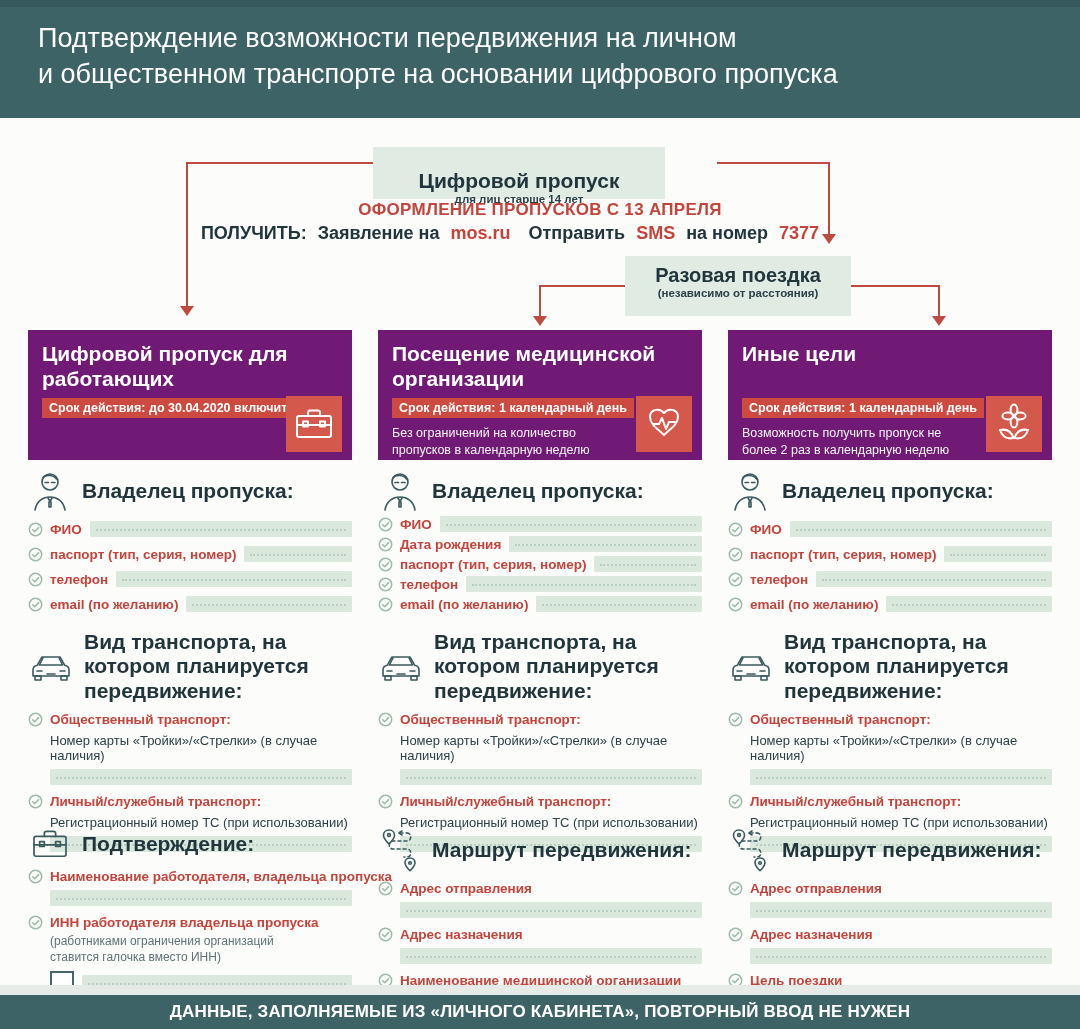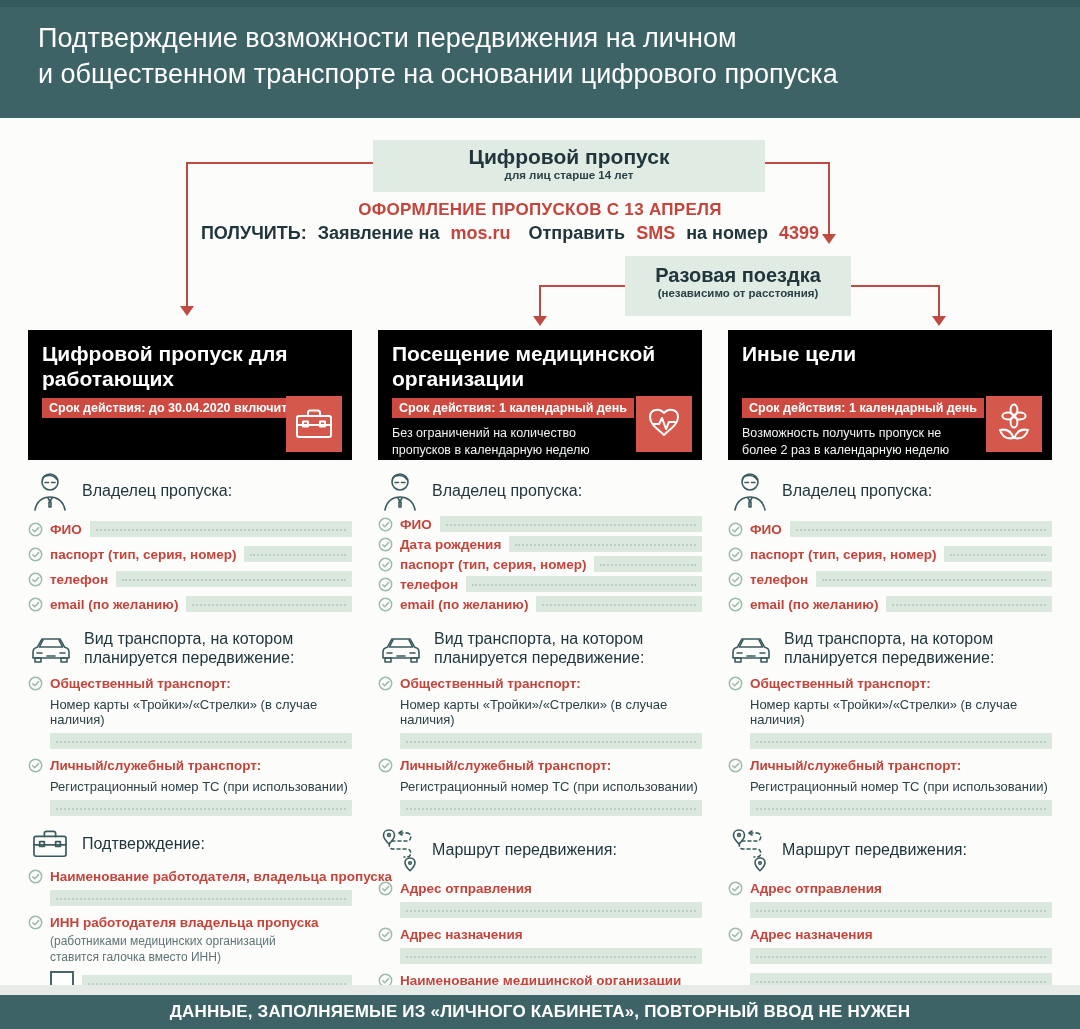--- a/index.html
+++ b/index.html
@@ -10,21 +10,21 @@
   .top-header { position:absolute; left:0; top:0; width:100%; height:118px;
     background:#3e6366; border-top:7px solid #35595c; }
   .top-header .t1, .top-header .t2 { color:#fff; font-weight:400; font-size:27px;
     line-height:1.32; padding-left:38px; }
   .top-header .t1 { padding-top:14px; }
 
   
   .flow-box { position:absolute; background:#e0ebe3; text-align:center; }
   .flow-box .bt { font-weight:700; color:#20363c; }
   .flow-box .bs { font-weight:700; color:#2a4147; }
-  .digital-pass { left:373px; top:140px; width:392px; height:52px; padding-top:5px; }
+  .digital-pass { left:373px; top:147px; width:292px; height:52px; padding-top:22px; }
   .digital-pass .bt { font-size:21px; }
   .digital-pass .bs { font-size:11.5px; }
   .single-trip { left:625px; top:256px; width:226px; height:60px; padding-top:8px; }
   .single-trip .bt { font-size:20px; }
   .single-trip .bs { font-size:11.5px; }
 
   .note-line { position:absolute; top:200px; left:40px; width:1000px; text-align:center;
     color:#c4443c; font-weight:700; font-size:17px; letter-spacing:.3px; }
   .howto-line { position:absolute; top:223px; left:0; width:1020px; text-align:center;
     font-size:18px; color:#21363c; font-weight:700; }
@@ -35,38 +35,38 @@
   .arrow-down { position:absolute; width:0; height:0;
     border-left:7px solid transparent; border-right:7px solid transparent;
     border-top:10px solid #bf4a41; }
 
   
   .columns { position:absolute; left:28px; top:330px; width:1024px; height:655px; }
   .column { position:absolute; top:0; width:324px; height:655px; }
   .column.c0 { left:0; } .column.c1 { left:350px; } .column.c2 { left:700px; }
 
   .col-header { position:absolute; left:0; top:0; width:100%; height:130px;
-    background:#000000; padding:12px 14px; }
+    background:#701a75; padding:12px 14px; }
   .col-header .title { color:#fff; font-weight:700; font-size:21px; line-height:1.18;
     height:54px; }
   .col-header .badge { display:inline-block; background:#cc4a40; color:#fff;
     font-weight:700; font-size:12.5px; padding:3px 7px; margin-top:2px; }
   .col-header .desc { color:#f2f6f4; font-weight:500; font-size:12.5px; line-height:1.35;
     margin-top:7px; padding-right:72px; }
   .col-header .icon-sq { position:absolute; right:10px; bottom:8px; width:56px; height:56px;
     background:#d4584b; display:flex; align-items:center; justify-content:center; }
 
   .section { position:absolute; left:0; width:100%; }
   .sec-owner { top:140px; height:152px; }
   .sec-transport { top:300px; height:190px; }
   .sec-extra { top:498px; height:157px; }
 
   .sec-head { display:flex; align-items:center; gap:10px; }
   .sec-head .sic { flex:0 0 44px; display:flex; justify-content:center; }
-  .sec-head .st { font-size:16px; font-weight:400; color:#20363c; line-height:1.16; }
+  .sec-head .st { font-size:21px; font-weight:700; color:#20363c; line-height:1.16; }
 
   .row { display:flex; align-items:center; }
   .chk { flex:0 0 15px; width:15px; height:15px; margin-right:7px; }
   .lbl { color:#c4443c; font-weight:700; font-size:13.5px; white-space:nowrap; }
   .bar { background:#dbe8dd; position:relative; height:16px; border-radius:1px; }
   .bar::before { content:""; position:absolute; left:6px; right:6px; top:8px;
     border-top:2px dotted #b7cfc0; }
   .bar.grow { flex:1; margin-left:8px; }
   .bar.block { margin-left:22px; margin-top:6px; }
 
@@ -125,21 +125,21 @@
 
   <div class="note-line">ОФОРМЛЕНИЕ ПРОПУСКОВ С 13 АПРЕЛЯ</div>
 
   <div class="howto-line">
     <span>ПОЛУЧИТЬ:</span>
     <span>Заявление на</span>
     <span class="red">mos.ru</span>
     <span style="margin-left:10px">Отправить</span>
     <span class="red">SMS</span>
     <span>на номер</span>
-    <span class="red">4399</span>
+    <span class="red">7377</span>
   </div>
 
   <div class="flow-box single-trip">
     <div class="bt">Разовая поездка</div>
     <div class="bs">(независимо от расстояния)</div>
   </div>
 
   <div class="columns" id="columns">
       <div class="column c0">
         <div class="col-header"><div class="title">Цифровой пропуск для работающих</div><div class="badge">Срок действия: до 30.04.2020 включительно</div><div class="icon-sq">
@@ -263,21 +263,21 @@
             </div>
           </div>
           <div class="xfield">
             <div class="row">
               <span class="chk"><svg width="15" height="15" viewBox="0 0 16 16" fill="none" stroke-linecap="round" stroke-linejoin="round" stroke="#9fbaa9" stroke-width="1.6">
                   <circle cx="8" cy="8" r="6.6"></circle>
                   <path d="M5 8.2l2.1 2.1L11.3 6"></path>
                 </svg></span>
               <span class="lbl">ИНН работодателя владельца пропуска</span>
             </div>
-            <div class="note">(работниками медицинских организаций ставится галочка вместо ИНН)</div>
+            <div class="note">(работниками ограничения организаций ставится галочка вместо ИНН)</div>
             <div class="bar-row">
               <span class="cbx"></span>
               <div class="bar"></div>
             </div>
           </div>
         </div>
       </div>
       <div class="column c1">
         <div class="col-header"><div class="title">Посещение медицинской организации</div><div class="badge">Срок действия: 1 календарный день</div><div class="desc">Без ограничений на количество пропусков в календарную неделю</div><div class="icon-sq">
             <svg width="42" height="38" viewBox="0 0 42 38" fill="none" stroke-linecap="round" stroke-linejoin="round" stroke="#fff" stroke-width="2">
@@ -562,20 +562,27 @@
                   <circle cx="8" cy="8" r="6.6"></circle>
                   <path d="M5 8.2l2.1 2.1L11.3 6"></path>
                 </svg></span>
               <span class="lbl">Адрес назначения</span>
             </div>
             <div class="bar-row">
               <div class="bar"></div>
             </div>
           </div>
           <div class="xfield">
+            <div class="row">
+              <span class="chk"><svg width="15" height="15" viewBox="0 0 16 16" fill="none" stroke-linecap="round" stroke-linejoin="round" stroke="#9fbaa9" stroke-width="1.6">
+                  <circle cx="8" cy="8" r="6.6"></circle>
+                  <path d="M5 8.2l2.1 2.1L11.3 6"></path>
+                </svg></span>
+              <span class="lbl">Цель поездки</span>
+            </div>
             <div class="bar-row">
               <div class="bar"></div>
             </div>
           </div>
         </div>
       </div>
     </div>
 
   <div class="footer-strip"></div>
   <div class="footer-bar">ДАННЫЕ, ЗАПОЛНЯЕМЫЕ ИЗ «ЛИЧНОГО КАБИНЕТА», ПОВТОРНЫЙ ВВОД НЕ НУЖЕН</div>

